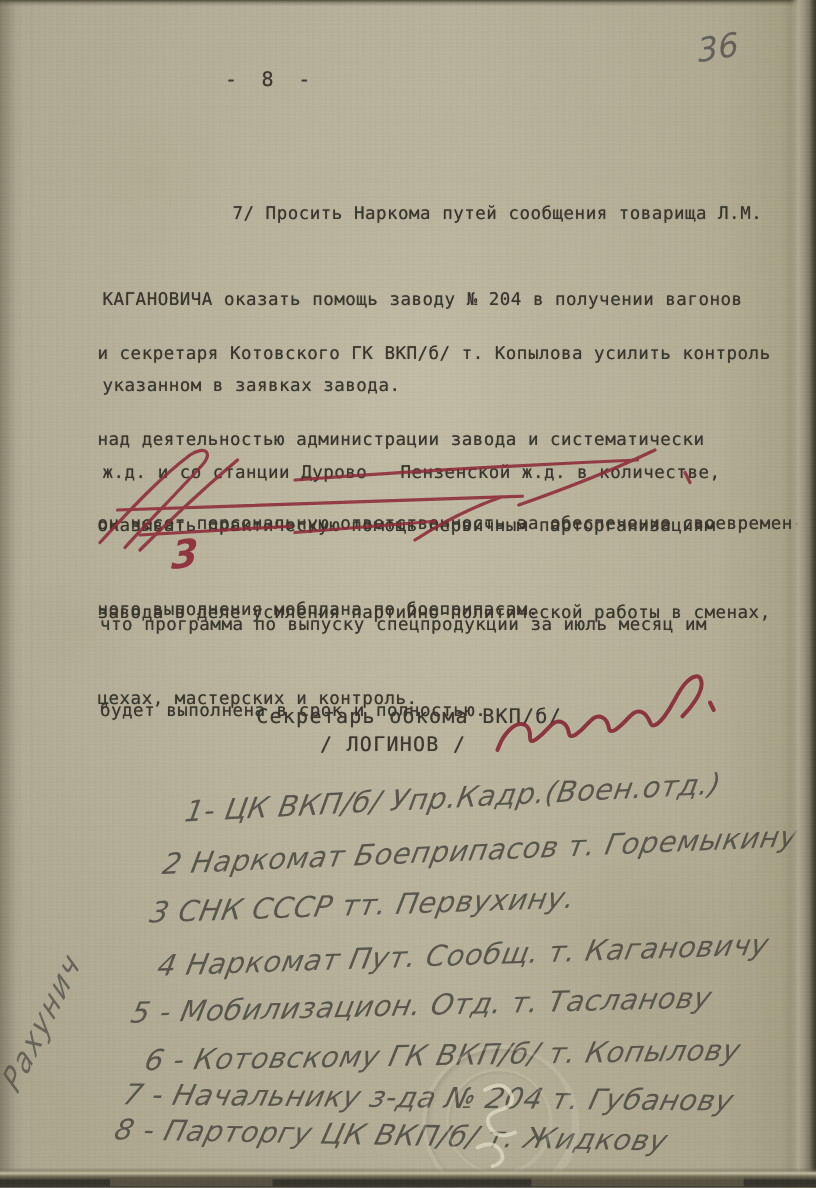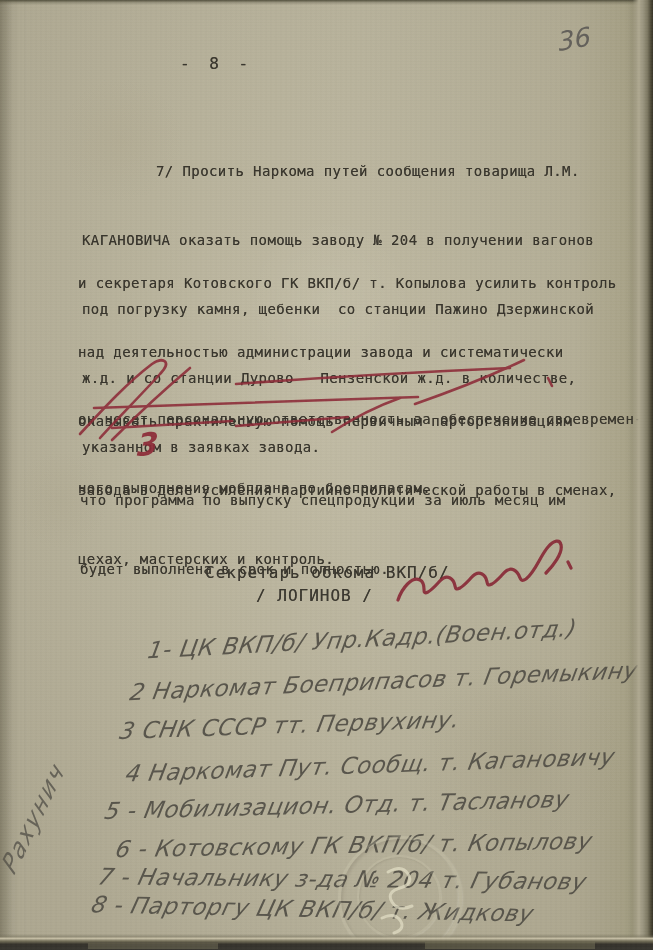--- a/index.html
+++ b/index.html
@@ -18,21 +18,21 @@
       radial-gradient(circle 70px at 60px 500px, rgba(150,143,115,0.10), rgba(0,0,0,0) 70%),
       radial-gradient(circle 120px at 330px 300px, rgba(255,255,240,0.06), rgba(0,0,0,0) 70%);
   }
   .texture{position:absolute;inset:0;pointer-events:none;opacity:.6;
     background:
       repeating-linear-gradient(0deg, rgba(0,0,0,0.02) 0 1px, rgba(255,255,255,0.015) 1px 3px),
       repeating-linear-gradient(90deg, rgba(0,0,0,0.012) 0 2px, rgba(255,255,255,0.01) 2px 5px);
   }
   .typed{position:absolute;font-size:14px;line-height:23px;color:#38352c;
     letter-spacing:.4px;white-space:pre;text-shadow:0 0 .6px rgba(50,46,38,.7);}
-  .typed .indent{margin-left:74px;}
+  .typed .indent{margin-left:104px;}
   .pageno{position:absolute;left:180px;top:54px;font-size:16px;letter-spacing:5px;color:#3a372e;text-shadow:0 0 .6px rgba(50,46,38,.7);}
   .folio{position:absolute;left:558px;top:24px;font-family:"DejaVu Sans",sans-serif;font-style:italic;
     font-size:26px;color:#63605a;transform:rotate(-10deg) skewX(-6deg);}
   .sig{position:absolute;font-size:16px;letter-spacing:1px;color:#3a372e;text-shadow:0 0 .6px rgba(50,46,38,.7);white-space:pre;}
   .hand{position:absolute;font-family:"DejaVu Sans",sans-serif;font-style:italic;
     font-size:23px;color:#514e45;white-space:nowrap;letter-spacing:.5px;opacity:.92;}
   .hand span{display:inline-block;transform:skewX(-13deg);}
   .red3{position:absolute;left:137px;top:426px;font-family:"DejaVu Sans",sans-serif;font-style:italic;font-weight:bold;
     font-size:31px;color:#8d2a37;transform:rotate(-6deg) skewX(-8deg);opacity:.92;}
   .margin-sig{position:absolute;left:8px;top:856px;font-family:"DejaVu Sans",sans-serif;font-style:italic;
@@ -67,23 +67,22 @@
   <div class="crease"></div>
 
   <div class="pageno"></div>
 
   <div class="pageno">- 8 -</div>
   <div class="folio">36</div>
 
   <div class="typed" style="left:82px;top:114px;">
     <div class="indent">7/ Просить Наркома путей сообщения товарища Л.М.</div>
     <div>КАГАНОВИЧА оказать помощь заводу № 204 в получении вагонов</div>
-    <div>под погрузку камня, щебенки  со станции Пажино Дзержинской</div>
+    <div>указанном в заявках завода.</div>
     <div>ж.д. и со станции Дурово   Пензенской ж.д. в количестве,</div>
-    <div>указанном в заявках завода.</div>
   </div>
 
   <div class="typed" style="left:78px;top:226px;">
     <div>и секретаря Котовского ГК ВКП/б/ т. Копылова усилить контроль</div>
     <div>над деятельностью администрации завода и систематически</div>
     <div>оказывать практическую помощь первичным парторганизациям</div>
     <div>завода в деле усиления партийно-политической работы в сменах,</div>
     <div>цехах, мастерских и контроль.</div>
   </div>
 

